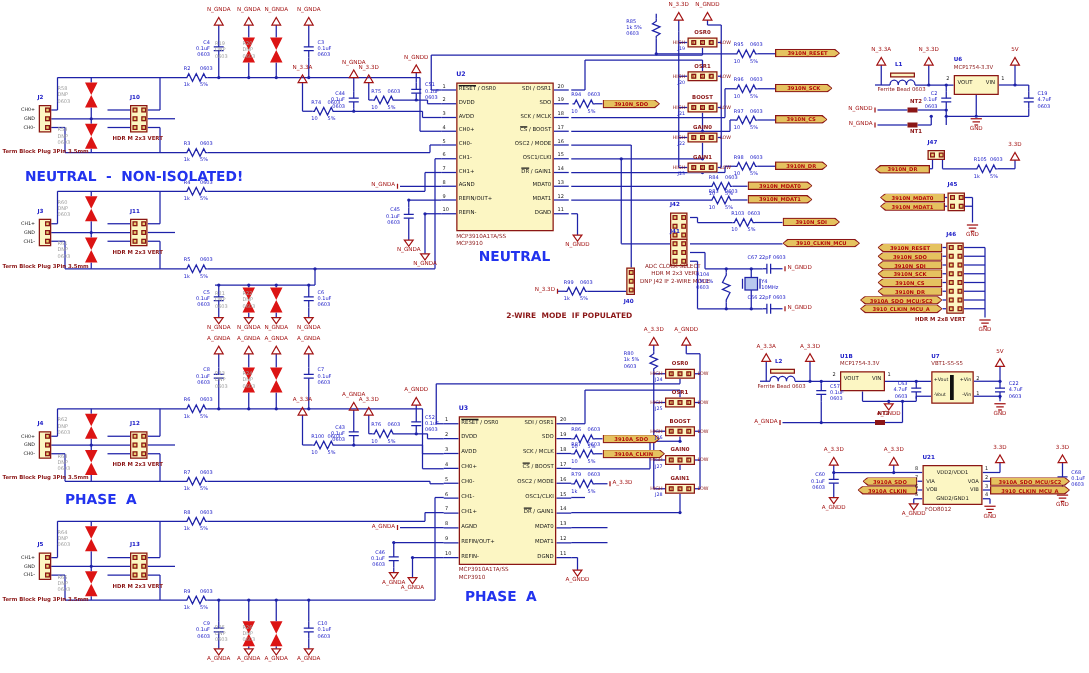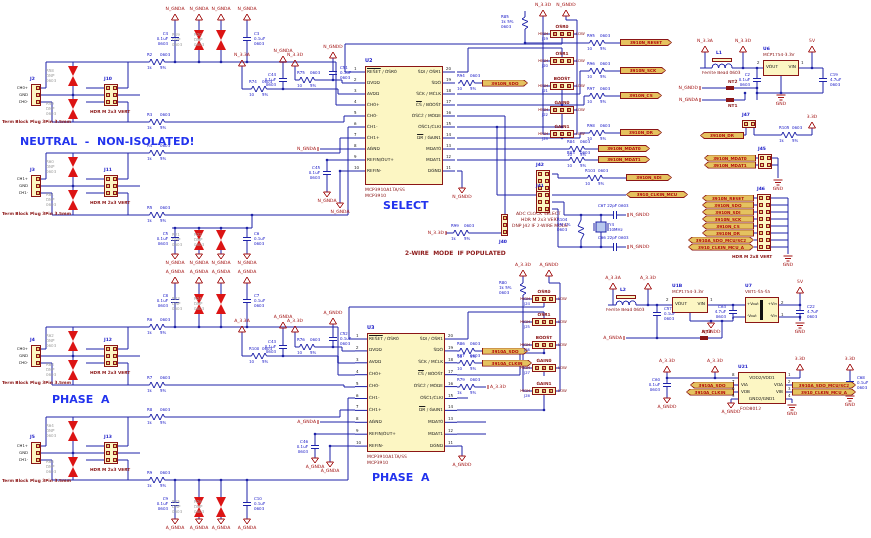--- a/index.html
+++ b/index.html
@@ -18,21 +18,21 @@
   .bar{position:absolute;background:#111;z-index:3;}
   .ntie{position:absolute;background:#8b1616;z-index:3;}
   .ov{text-decoration:overline;}
   .banner{font-weight:bold;color:#2233ee;}
 </style>
 </head>
 <body>
 
 <div id="sheet">
   <div class="t banner" style="left:20px;top:136px;font-size:11px;">NEUTRAL  -  NON-ISOLATED!</div>
-  <div class="t banner" style="left:383px;top:200px;font-size:11px;">SELECT</div>
+  <div class="t banner" style="left:383px;top:200px;font-size:11px;">NEUTRAL</div>
   <div class="t banner" style="left:52px;top:394px;font-size:11px;">PHASE  A</div>
   <div class="t banner" style="left:372px;top:472px;font-size:11px;">PHASE  A</div>
   <div class="t m" style="left:405px;top:250px;font-size:6px;font-weight:bold;">2-WIRE  MODE  IF POPULATED</div>
   <div class="t m" style="left:516px;top:212px;font-size:4.5px;">ADC CLOCK SELECT</div>
   <div class="t m" style="left:521px;top:218px;font-size:4.5px;">HDR M 2x3 VERT</div>
   <div class="t m" style="left:512px;top:224px;font-size:4.5px;">DNP J42 IF 2-WIRE MODE</div>
 <svg width="871" height="538" class="layer">
       <line x1="40" y1="88" x2="46" y2="88" stroke="#1e22a8" stroke-width="1"></line>
       <line x1="46" y1="88" x2="46" y2="62" stroke="#1e22a8" stroke-width="1"></line>
       <line x1="46" y1="62" x2="148" y2="62" stroke="#1e22a8" stroke-width="1"></line>

